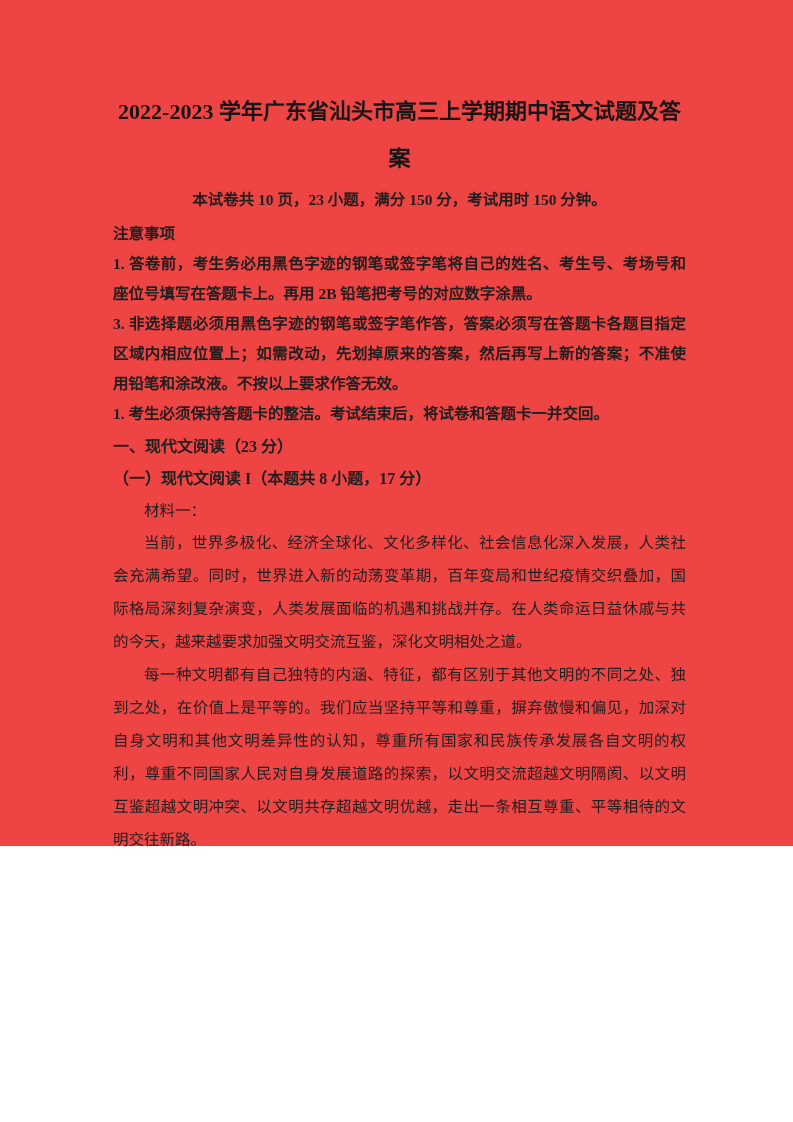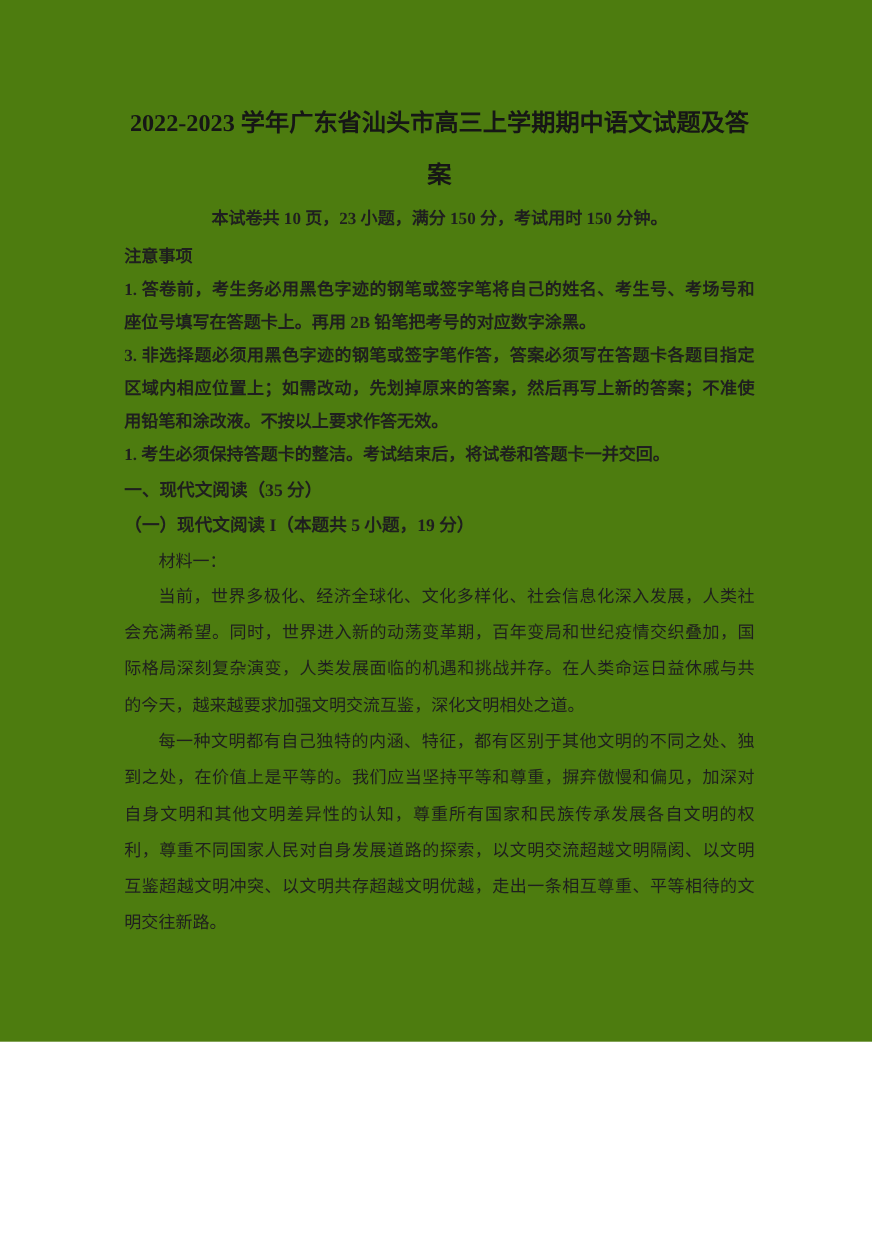--- a/index.html
+++ b/index.html
@@ -10,22 +10,22 @@
   body {
     width: 793px;
     height: 1122px;
     overflow: hidden;
     font-family: "Liberation Serif", "DejaVu Serif", serif;
     color: #1f1f1f;
   }
   .page {
     box-sizing: border-box;
     width: 793px;
-    height: 947px;
-    background: #4d7c0f;
+    height: 846px;
+    background: #ef4444;
     padding: 88px 107px 0 113px;
   }
   .title {
     margin: 0;
     font-size: 22px;
     font-weight: 700;
     text-align: center;
     line-height: 47px;
     color: #161616;
   }
@@ -96,23 +96,23 @@
   </h1>
 
   <div class="exam-info">本试卷共 10 页，23 小题，满分 150 分，考试用时 150 分钟。</div>
 
   <div class="notice-heading">注意事项</div>
 
   <div class="notice-item">1. 答卷前，考生务必用黑色字迹的钢笔或签字笔将自己的姓名、考生号、考场号和座位号填写在答题卡上。再用 2B 铅笔把考号的对应数字涂黑。</div>
   <div class="notice-item">3. 非选择题必须用黑色字迹的钢笔或签字笔作答，答案必须写在答题卡各题目指定区域内相应位置上；如需改动，先划掉原来的答案，然后再写上新的答案；不准使用铅笔和涂改液。不按以上要求作答无效。</div>
   <div class="notice-item">1. 考生必须保持答题卡的整洁。考试结束后，将试卷和答题卡一并交回。</div>
 
-  <div class="section-heading">一、现代文阅读（35 分）</div>
+  <div class="section-heading">一、现代文阅读（23 分）</div>
 
-  <div class="subsection-heading">（一）现代文阅读 I（本题共 5 小题，19 分）</div>
+  <div class="subsection-heading">（一）现代文阅读 I（本题共 8 小题，17 分）</div>
 
 
   <div class="material-label">材料一：</div>
 
   <p class="para">当前，世界多极化、经济全球化、文化多样化、社会信息化深入发展，人类社会充满希望。同时，世界进入新的动荡变革期，百年变局和世纪疫情交织叠加，国际格局深刻复杂演变，人类发展面临的机遇和挑战并存。在人类命运日益休戚与共的今天，越来越要求加强文明交流互鉴，深化文明相处之道。</p>
   <p class="para">每一种文明都有自己独特的内涵、特征，都有区别于其他文明的不同之处、独到之处，在价值上是平等的。我们应当坚持平等和尊重，摒弃傲慢和偏见，加深对自身文明和其他文明差异性的认知，尊重所有国家和民族传承发展各自文明的权利，尊重不同国家人民对自身发展道路的探索，以文明交流超越文明隔阂、以文明互鉴超越文明冲突、以文明共存超越文明优越，走出一条相互尊重、平等相待的文明交往新路。</p>
 
 </div>
 
 </body></html>

